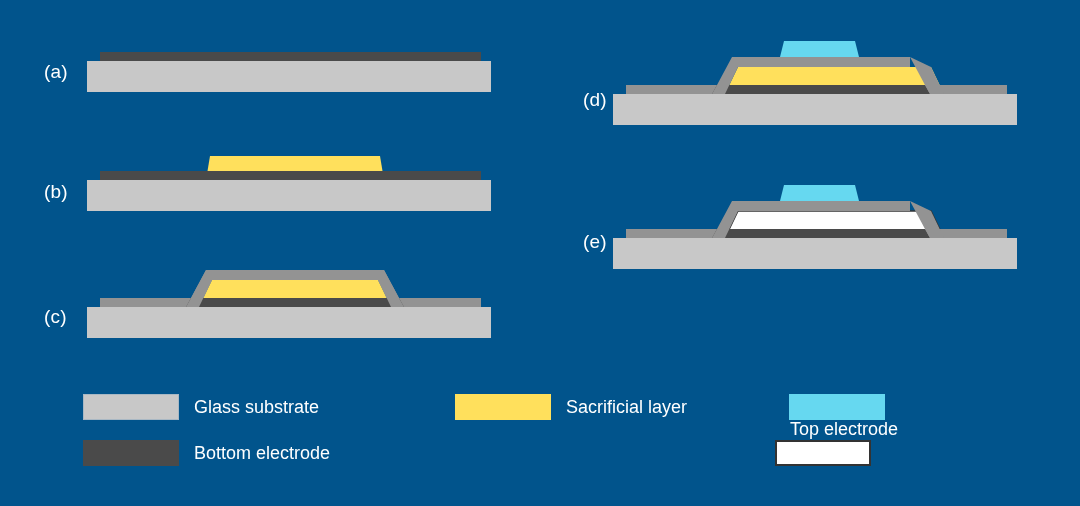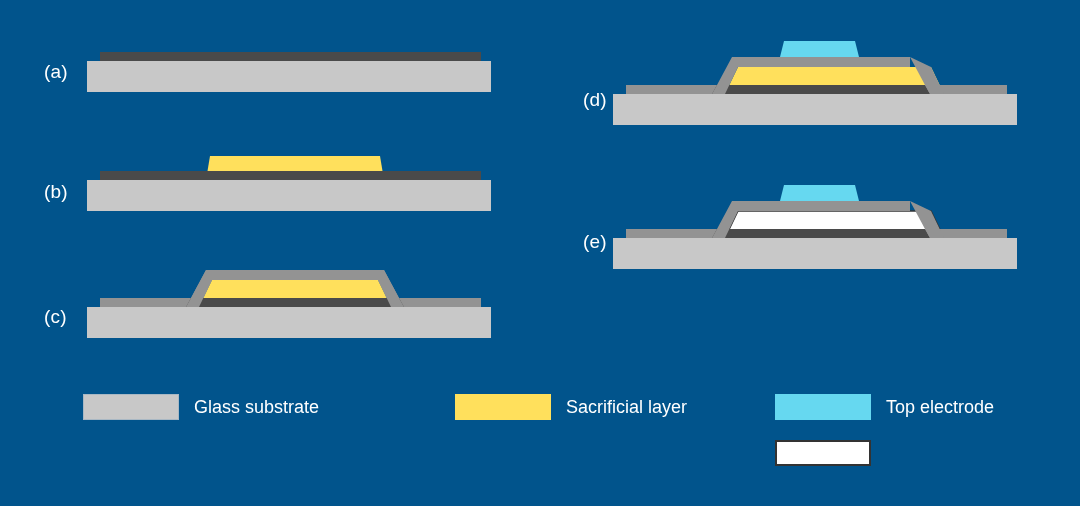--- a/index.html
+++ b/index.html
@@ -80,21 +80,21 @@
     color: #ffffff;
     font-size: 18px;
     line-height: 1;
     margin-left: 15px;
     white-space: nowrap;
     font-family: "Liberation Sans", sans-serif;
   }
   
   .lg-col1 { left: 0px; }
   .lg-col2 { left: 352px; padding-left: 20px; }
-  .lg-col3 { left: 692px; }
+  .lg-col3 { left: 692px; flex-direction: column; }
   .lg-row1 { top: 0px; }
   .lg-row2 { top: 46px; }
 </style>
 </head>
 <body>
 
 <div id="figure-root">
 
   <div class="panel" id="panel-a">
     <span class="panel-label" id="label-a">(a)</span>
@@ -185,20 +185,24 @@
     </svg>
   </div>
 
   <div id="legend">
 
     <div class="legend-item lg-col1 lg-row1">
       <span class="legend-swatch" style="background:#c8c8c8; border:1px solid #a9b8c4;"></span>
       <span class="legend-text">Glass substrate</span>
     </div>
 
+    <div class="legend-item lg-col1 lg-row2">
+      <span class="legend-swatch" style="background:#4a4a4a;"></span>
+      <span class="legend-text">Bottom electrode</span>
+    </div>
 
     <div class="legend-item lg-col2 lg-row1">
       <span class="legend-swatch" style="background:#ffe05c;"></span>
       <span class="legend-text">Sacrificial layer</span>
     </div>
 
 
     <div class="legend-item lg-col3 lg-row1">
       <span class="legend-swatch" style="background:#66d8f0;"></span>
       <span class="legend-text">Top electrode</span>

